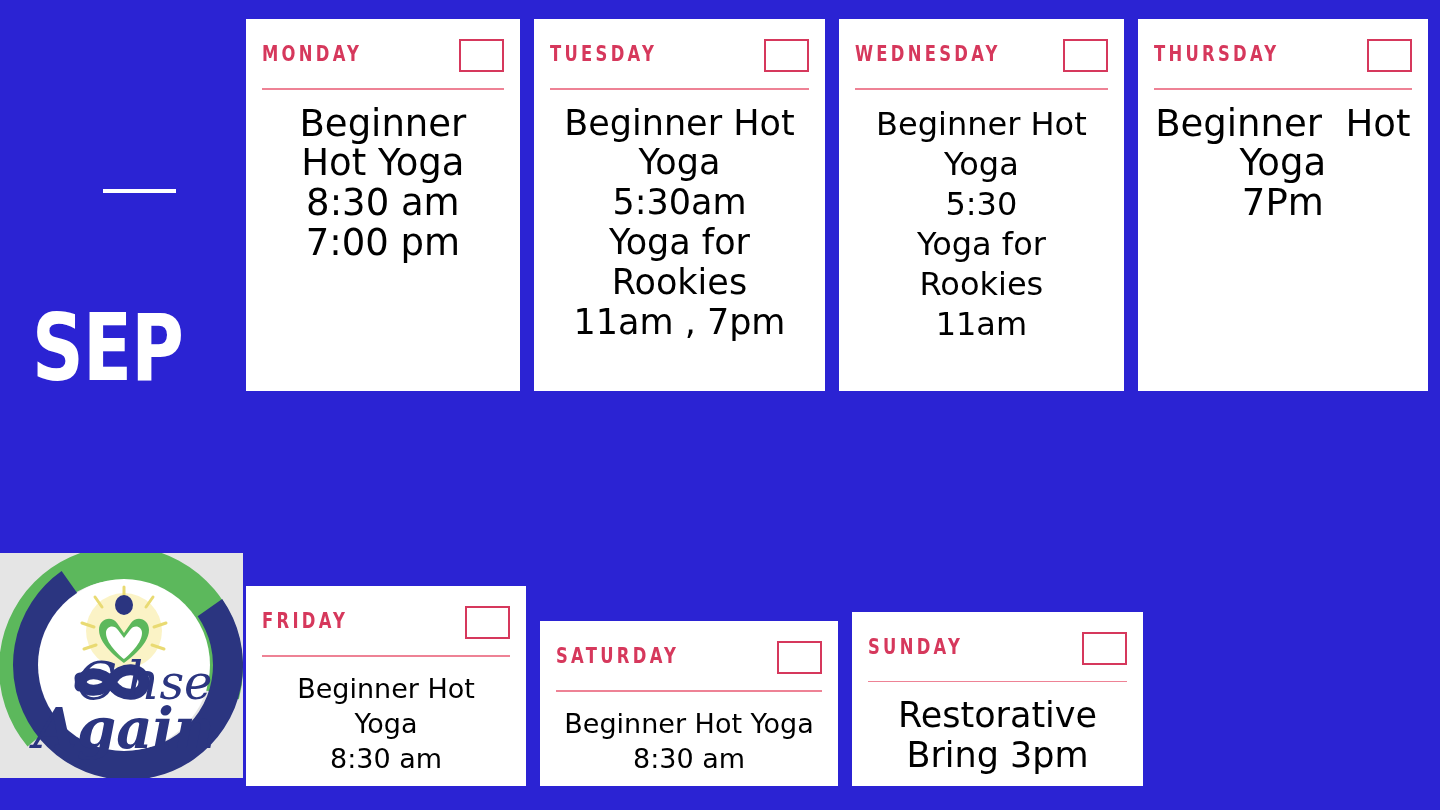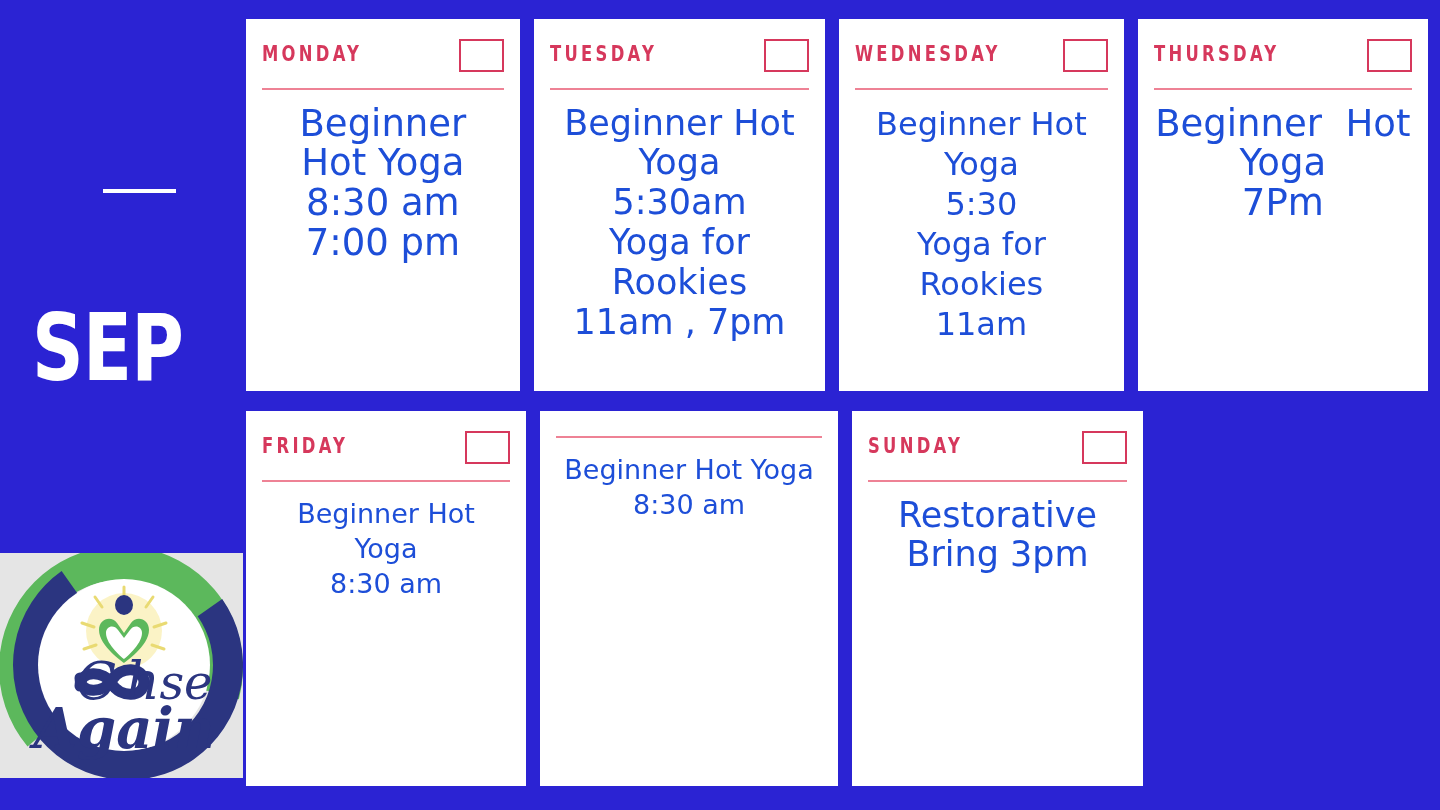--- a/index.html
+++ b/index.html
@@ -55,21 +55,21 @@
     position:absolute;
     left:246px; top:19px;
     width:1194px; height:788px;
   }
   .row {
     position:absolute;
     left:0; width:1194px;
     display:flex;
   }
   #row-top    { top:0px;   height:372px; }
-  #row-bottom { top:392px; height:375px; }
+  #row-bottom { top:392px; height:375px;align-items:flex-end; }
 
   .card {
     background:#ffffff;
     margin-right:14px;
     padding:20px 16px 10px 16px;
     display:flex;
     flex-direction:column;
     overflow:hidden;
   }
   .card:last-child { margin-right:12px; }
@@ -106,21 +106,21 @@
     height:1.5px;
     background:#EE8295;
     margin-top:5px;
     flex:0 0 auto;
   }
 
   .card-body {
     flex:1 1 auto;
     padding-top:14px;
     text-align:center;
-    color:#1d4ed8;
+    color:#000000;
     font-family:"DejaVu Sans", sans-serif;
     font-weight:400;
     white-space:pre-wrap;
     word-break:normal;
   }
   .body-xl  { font-size:37px; line-height:1.08; }
   .body-lg  { font-size:35px; line-height:1.14; }
   .body-md  { font-size:32px; line-height:1.25; }
   .body-sm  { font-size:27px; line-height:1.30; }
   .body-nt  { font-size:33px; line-height:1.19; }
@@ -248,20 +248,24 @@
         <div class="card-head">
           <div class="day-name">FRIDAY</div>
           <div class="checkbox"></div>
         </div>
         <div class="head-rule"></div>
         <div class="card-body body-sm">Beginner Hot Yoga
 8:30 am</div>
       </div>
 
       <div class="card w2">
+        <div class="card-head">
+          <div class="day-name">SATURDAY</div>
+          <div class="checkbox"></div>
+        </div>
         <div class="head-rule"></div>
         <div class="card-body body-sm">Beginner Hot Yoga
 8:30 am</div>
       </div>
 
       <div class="card w3">
         <div class="card-head">
           <div class="day-name">SUNDAY</div>
           <div class="checkbox"></div>
         </div>

